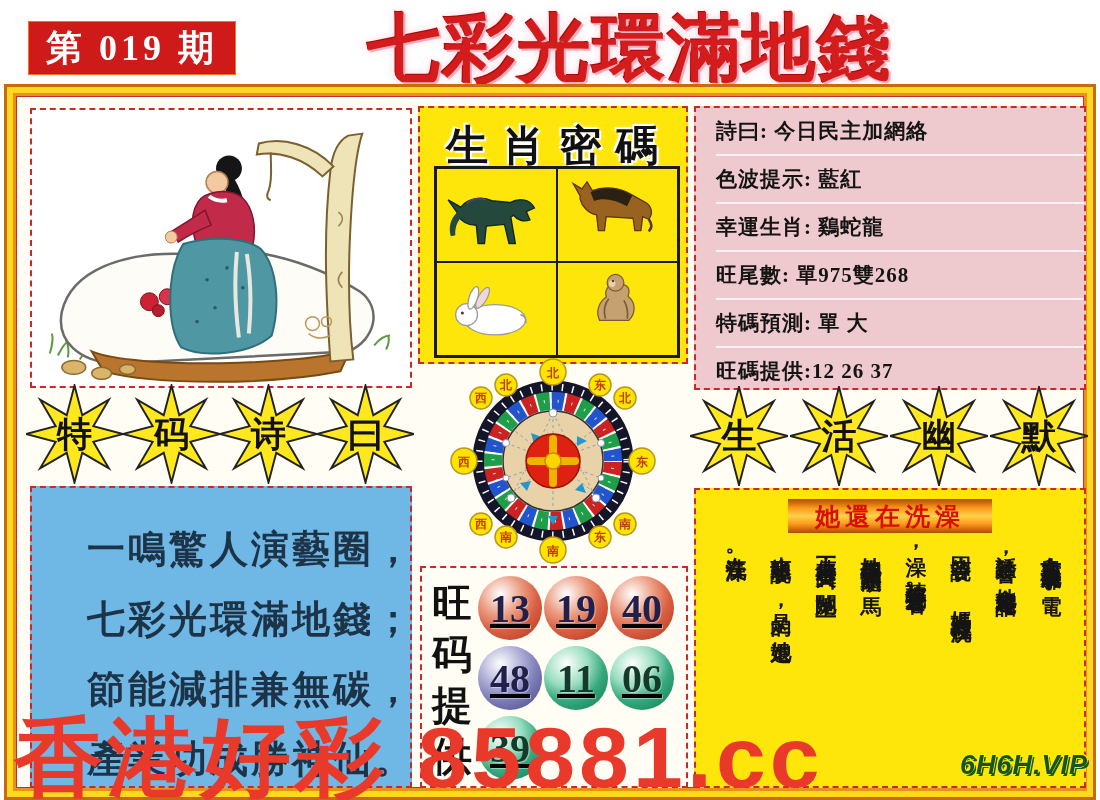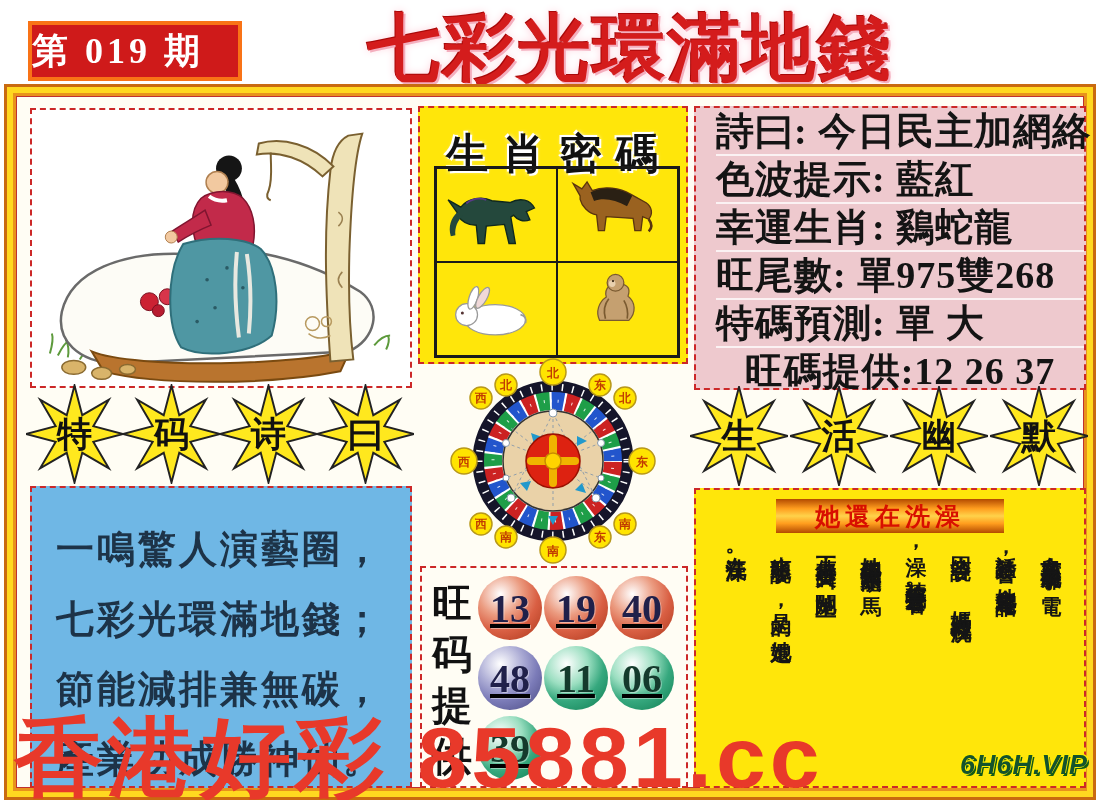--- a/index.html
+++ b/index.html
@@ -1,21 +1,21 @@
 <!DOCTYPE html>
 <html><head>
 <meta charset="utf-8">
 <style>
   html,body{margin:0;padding:0;background:#ffffff;}
   .stage{position:relative;width:1100px;height:800px;overflow:hidden;background:#ffffff;
          font-family:"Liberation Serif","DejaVu Serif",serif;}
 
   
   .issue-box{position:absolute;left:28px;top:21px;width:206px;height:52px;background:#cf1a1a;
-             border:4px solid #f97316;display:flex;align-items:center;justify-content:flex-start;}
+             border:1px solid #f97316;display:flex;align-items:center;justify-content:center;}
   .issue-box span{color:#ffffff;font-size:36px;font-weight:700;letter-spacing:4px;white-space:nowrap;}
   .main-title{position:absolute;left:300px;top:0px;width:660px;height:84px;text-align:center;
               font-size:73px;font-weight:900;color:#d41c1c;letter-spacing:2px;white-space:nowrap;
               text-shadow:2px 2px 0 #f4aebe,-1px -1px 0 #a80808,0 0 10px #ffc9d6;}
 
   
   .frame-a{position:absolute;left:4px;top:84px;right:4px;bottom:0;background:#c96a10;}
   .frame-b{position:absolute;inset:3px;background:#ffd820;}
   .frame-c{position:absolute;inset:6px;background:#e8921c;}
   .frame-d{position:absolute;inset:3px;background:#fffdf4;border:1px solid #c03030;}
@@ -32,24 +32,24 @@
   .star-row.left{left:26px;top:384px;width:388px;height:100px;}
   .star-row.right{left:690px;top:386px;width:398px;height:100px;}
   .star{position:relative;width:98px;height:100px;}
   .star svg{position:absolute;inset:0;width:100%;height:100%;}
   .star .ch{position:absolute;inset:0;display:flex;align-items:center;justify-content:center;
             font-size:35px;font-weight:900;color:#111;}
 
   
   .blue-box{left:30px;top:486px;width:382px;height:302px;background:#6fb7e5;
             padding:26px 0 0 24px;color:#1d3348;}
-  .blue-box .pline{font-size:38px;font-weight:600;line-height:70px;letter-spacing:3px;white-space:nowrap;}
-
-  
-  .zodiac-box{left:418px;top:106px;width:270px;height:258px;background:#ffe60a;padding:18px 12px;}
+  .blue-box .pline{font-size:38px;font-weight:600;line-height:70px;letter-spacing:3px;white-space:nowrap;margin-left:31px;}
+
+  
+  .zodiac-box{left:418px;top:106px;width:270px;height:258px;background:#ffe60a;padding:10px 12px;}
   .zodiac-title{text-align:center;font-size:42px;font-weight:900;color:#111;letter-spacing:2px;
                 text-shadow:0 0 4px #ffffff,2px 2px 0 #ffffff,-2px -2px 0 #ffffff;white-space:nowrap;}
   .zodiac-grid{position:absolute;left:14px;top:58px;width:242px;height:188px;
                display:grid;grid-template-columns:1fr 1fr;grid-template-rows:1fr 1fr;
                border:2px solid #1a1a1a;}
   .zcell{position:relative;border:1px solid #1a1a1a;overflow:hidden;}
   .zcell svg{position:absolute;}
 
   
   .wheel{position:absolute;left:436px;top:358px;width:234px;height:206px;}
@@ -63,27 +63,27 @@
   .hot-label span{display:block;font-size:40px;font-weight:900;color:#111;line-height:51px;text-align:center;}
   .ball-grid{display:grid;grid-template-columns:repeat(3,66px);grid-auto-rows:70px;margin-left:4px;margin-top:2px;text-decoration:underline;}
   .ball{width:64px;height:64px;border-radius:50%;display:flex;align-items:center;justify-content:center;
         font-size:40px;font-weight:900;color:#20204a;text-shadow:1px 1px 0 rgba(255,255,255,.4);}
   .ball.r1{background:radial-gradient(circle at 35% 28%,#ffffff 0%,#eb9b80 35%,#d95f43 60%,#a93418 100%);}
   .ball.r2{background:radial-gradient(circle at 35% 28%,#ffffff 0%,#aeaed6 35%,#7b7bb8 60%,#47477e 100%);}
   .ball.r3{background:radial-gradient(circle at 35% 28%,#ffffff 0%,#9adec0 35%,#36a87e 60%,#0c7a4e 100%);color:#143a2c;text-align:center;}
 
   
   .tips-box{left:694px;top:106px;width:392px;height:284px;background:#eec9ce;padding:0 0 0 20px;}
-  .tip-row{height:46px;line-height:46px;font-size:38px;font-weight:700;color:#141414;
+  .tip-row{height:46px;line-height:46px;font-size:21px;font-weight:700;color:#141414;
            letter-spacing:1px;border-bottom:2px solid rgba(255,255,255,.75);white-space:nowrap;}
-  .tip-row:last-child{border-bottom:none;text-align:center;}
+  .tip-row:last-child{border-bottom:none;}
 
   
   .humor-box{left:694px;top:488px;width:392px;height:300px;background:#ffe60a;}
-  .humor-banner{position:absolute;left:50%;top:9px;transform:translateX(-50%);width:228px;height:34px;
+  .humor-banner{position:absolute;left:50%;top:9px;transform:translateX(-50%);width:204px;height:34px;
                 background:linear-gradient(180deg,#b34a00 0%,#ff9d1e 28%,#ffd24a 50%,#ff9d1e 72%,#b34a00 100%);
                 display:flex;align-items:center;justify-content:center;}
   .humor-banner span{font-size:25px;font-weight:900;color:#d80f00;letter-spacing:5px;white-space:nowrap;}
   .story{position:absolute;left:10px;right:18px;top:50px;bottom:10px;
          display:flex;flex-direction:row-reverse;justify-content:flex-start;gap:15px;}
   .vcol{writing-mode:vertical-rl;text-orientation:upright;font-size:21px;font-weight:700;color:#151515;
         letter-spacing:2px;line-height:30px;height:238px;}
 
   
   .wm-main{position:absolute;left:14px;top:700px;font-family:"Liberation Sans","DejaVu Sans",sans-serif;

